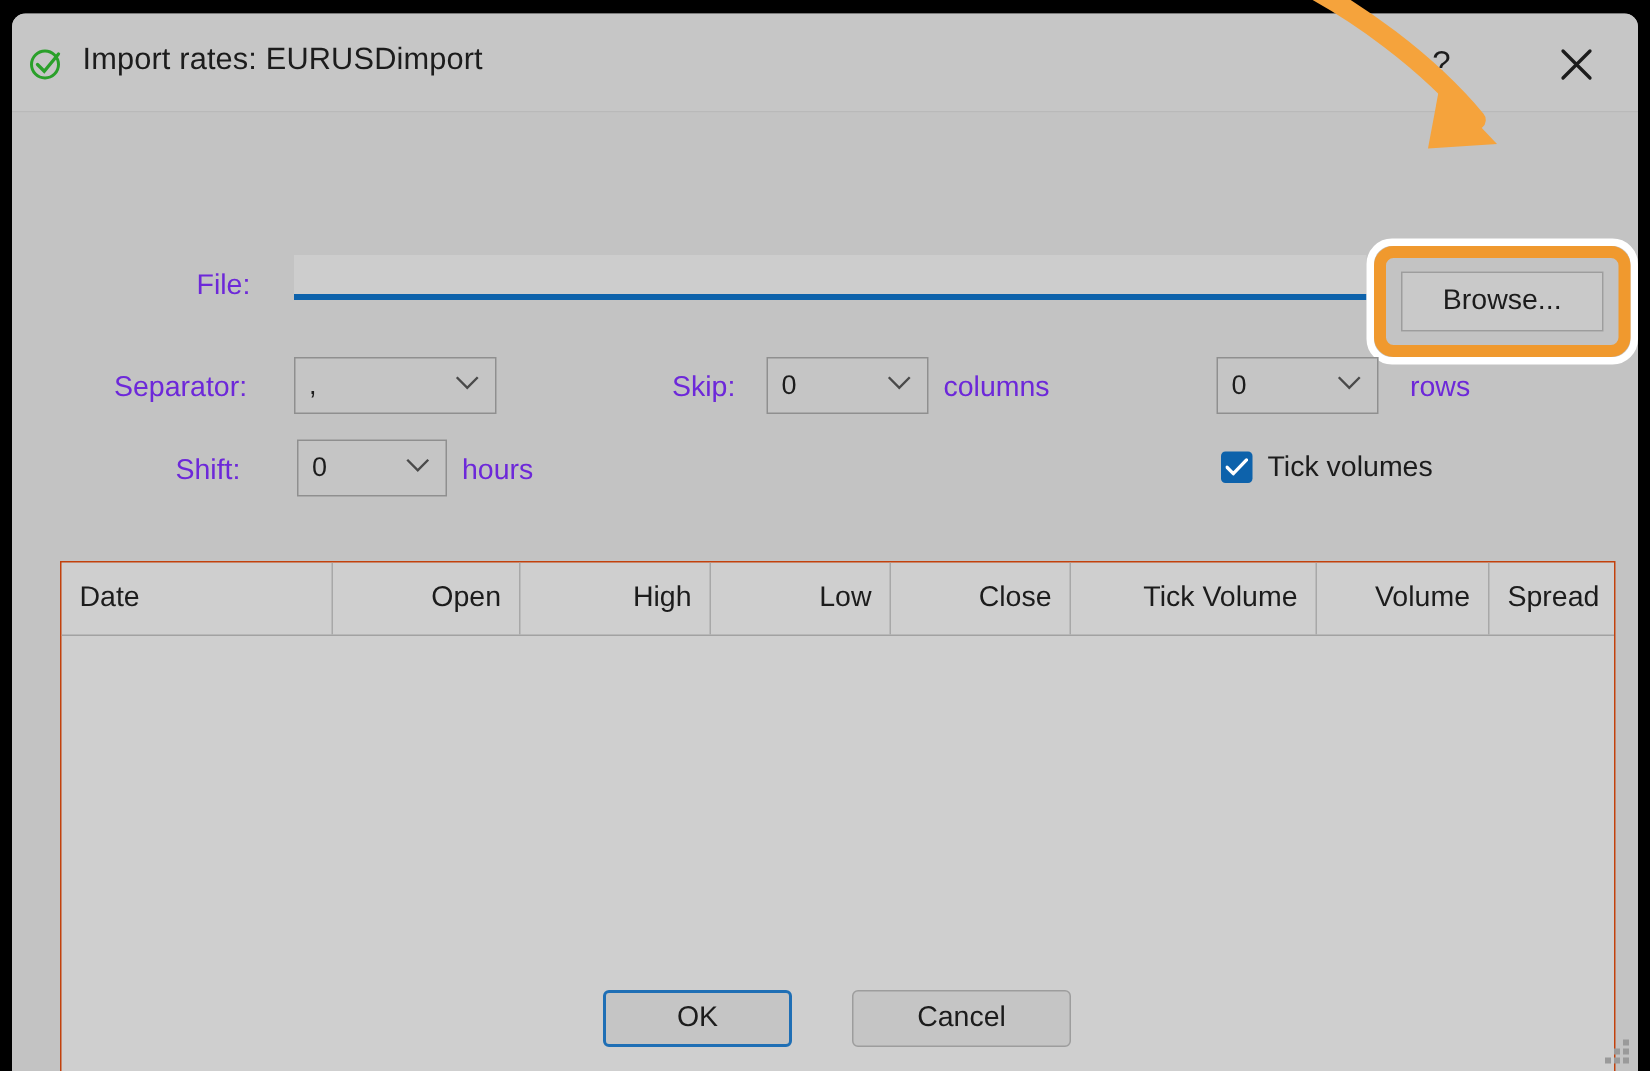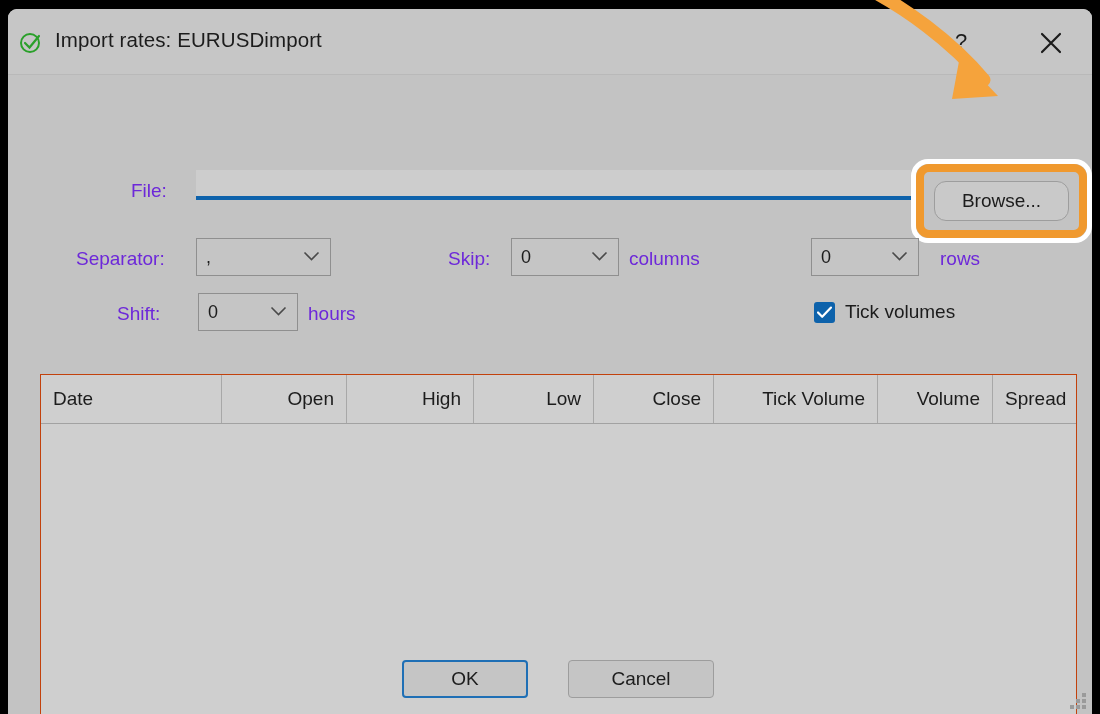--- a/index.html
+++ b/index.html
@@ -124,21 +124,21 @@
     box-sizing: border-box;
   }
   .browse-btn {
     position: absolute;
     left: 23px;
     top: 22px;
     width: 135px;
     height: 40px;
     background: #c9c9c9;
     border: 1px solid #9d9d9d;
-    border-radius: 12px;
+    border-radius: 0;
     font-size: 19px;
     color: #1c1c1c;
     font-family: "Liberation Sans", sans-serif;
     cursor: pointer;
   }
 
   
   .combo {
     position: absolute;
     background: #c5c5c5;
@@ -173,21 +173,21 @@
   .shift-label{ left: 109px; top: 228px; }
   .shift-combo{ left: 190px; top: 218px; width: 100px; height: 38px; }
   .hours-lbl  { left: 300px; top: 228px; }
 
   
   .cb-row {
     position: absolute;
     left: 806px;
     top: 226px;
     display: flex;
-    align-items: flex-end;
+    align-items: flex-start;
     gap: 10px;
     cursor: pointer;
   }
   .cb-box {
     width: 21px;
     height: 21px;
     background: #0d62ab;
     border-radius: 3px;
     position: relative;
   }

